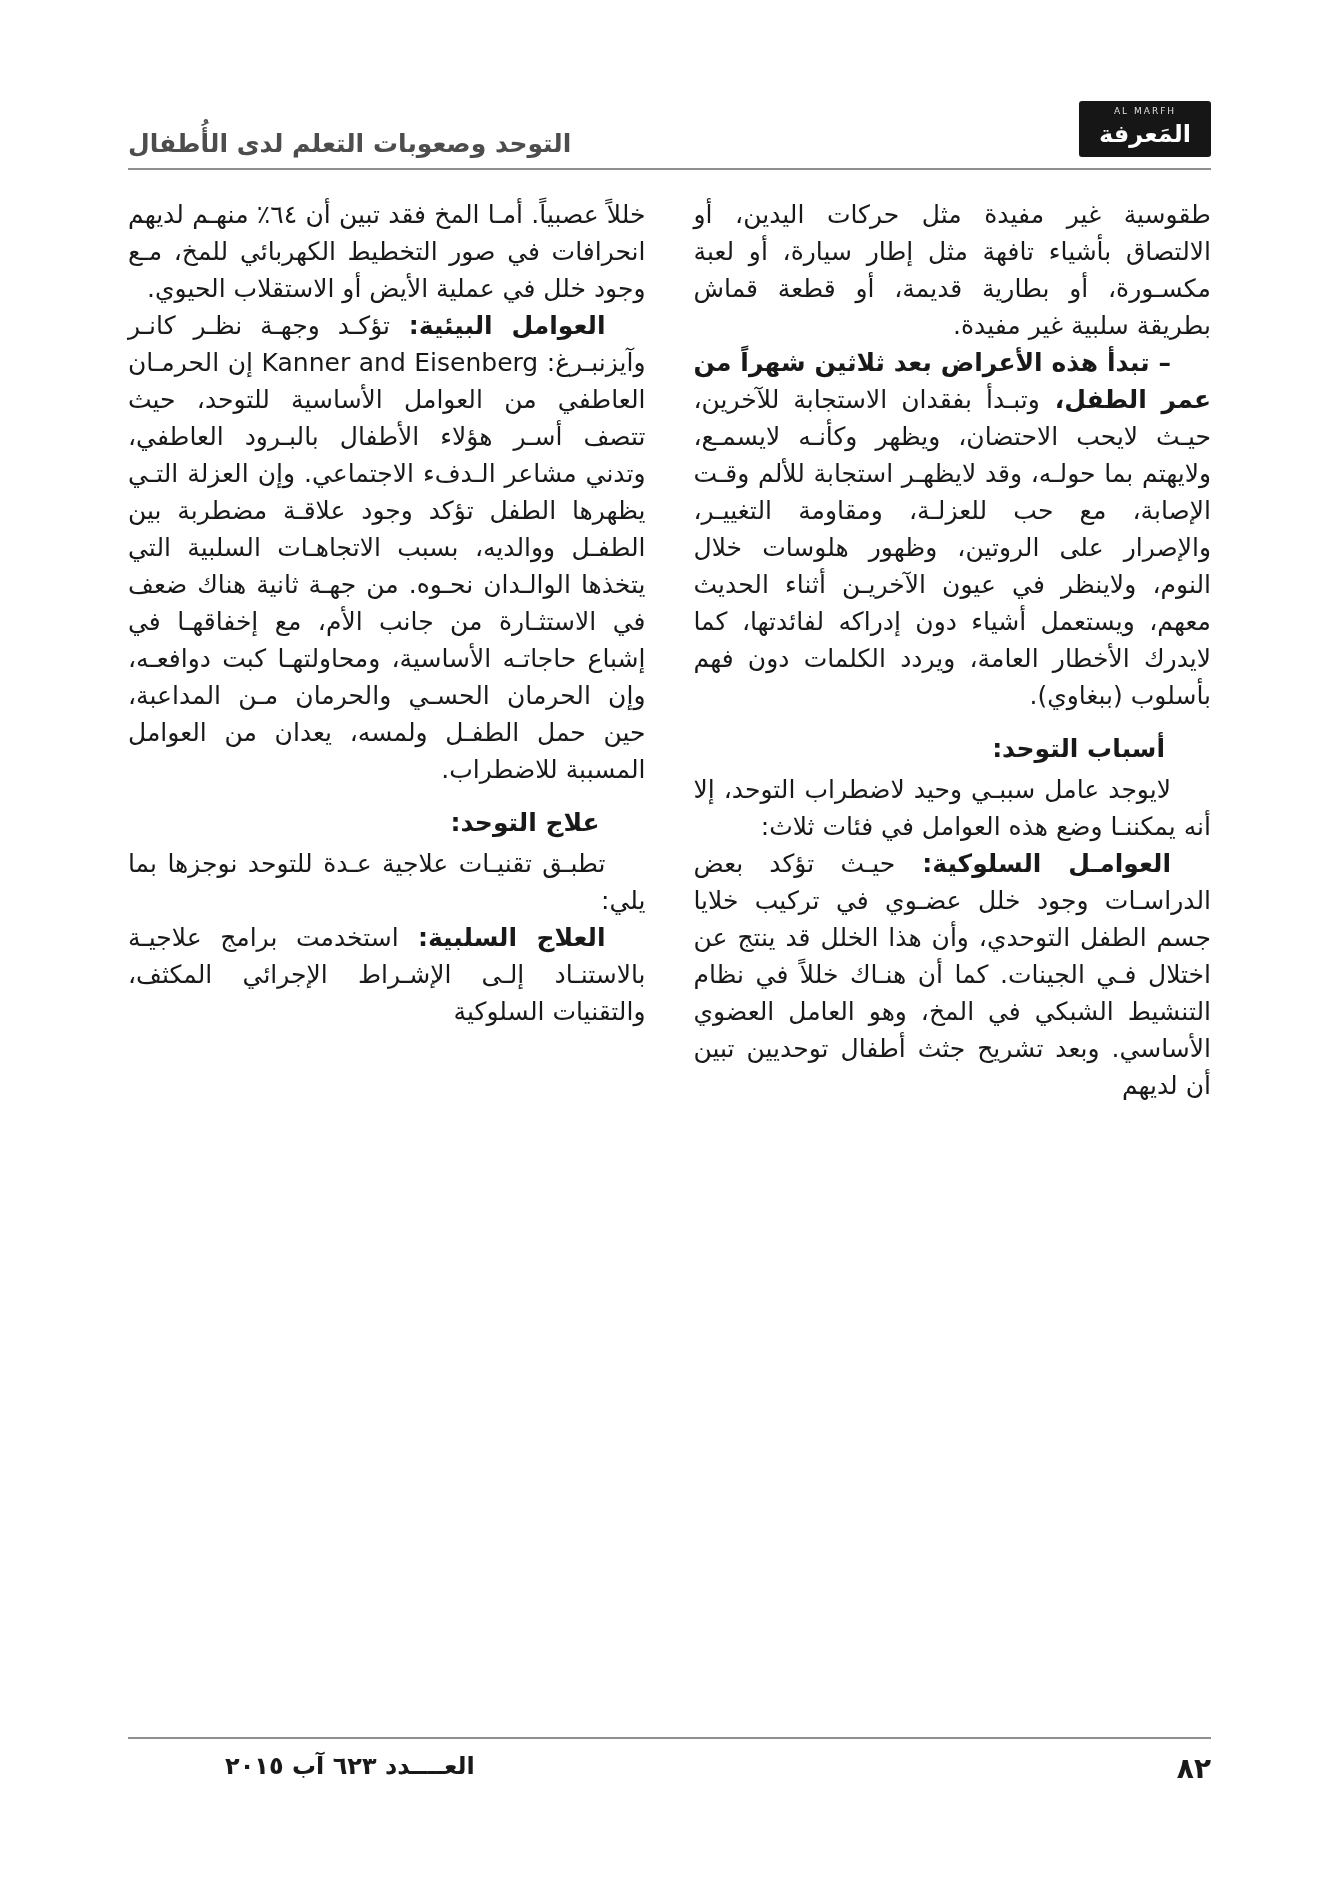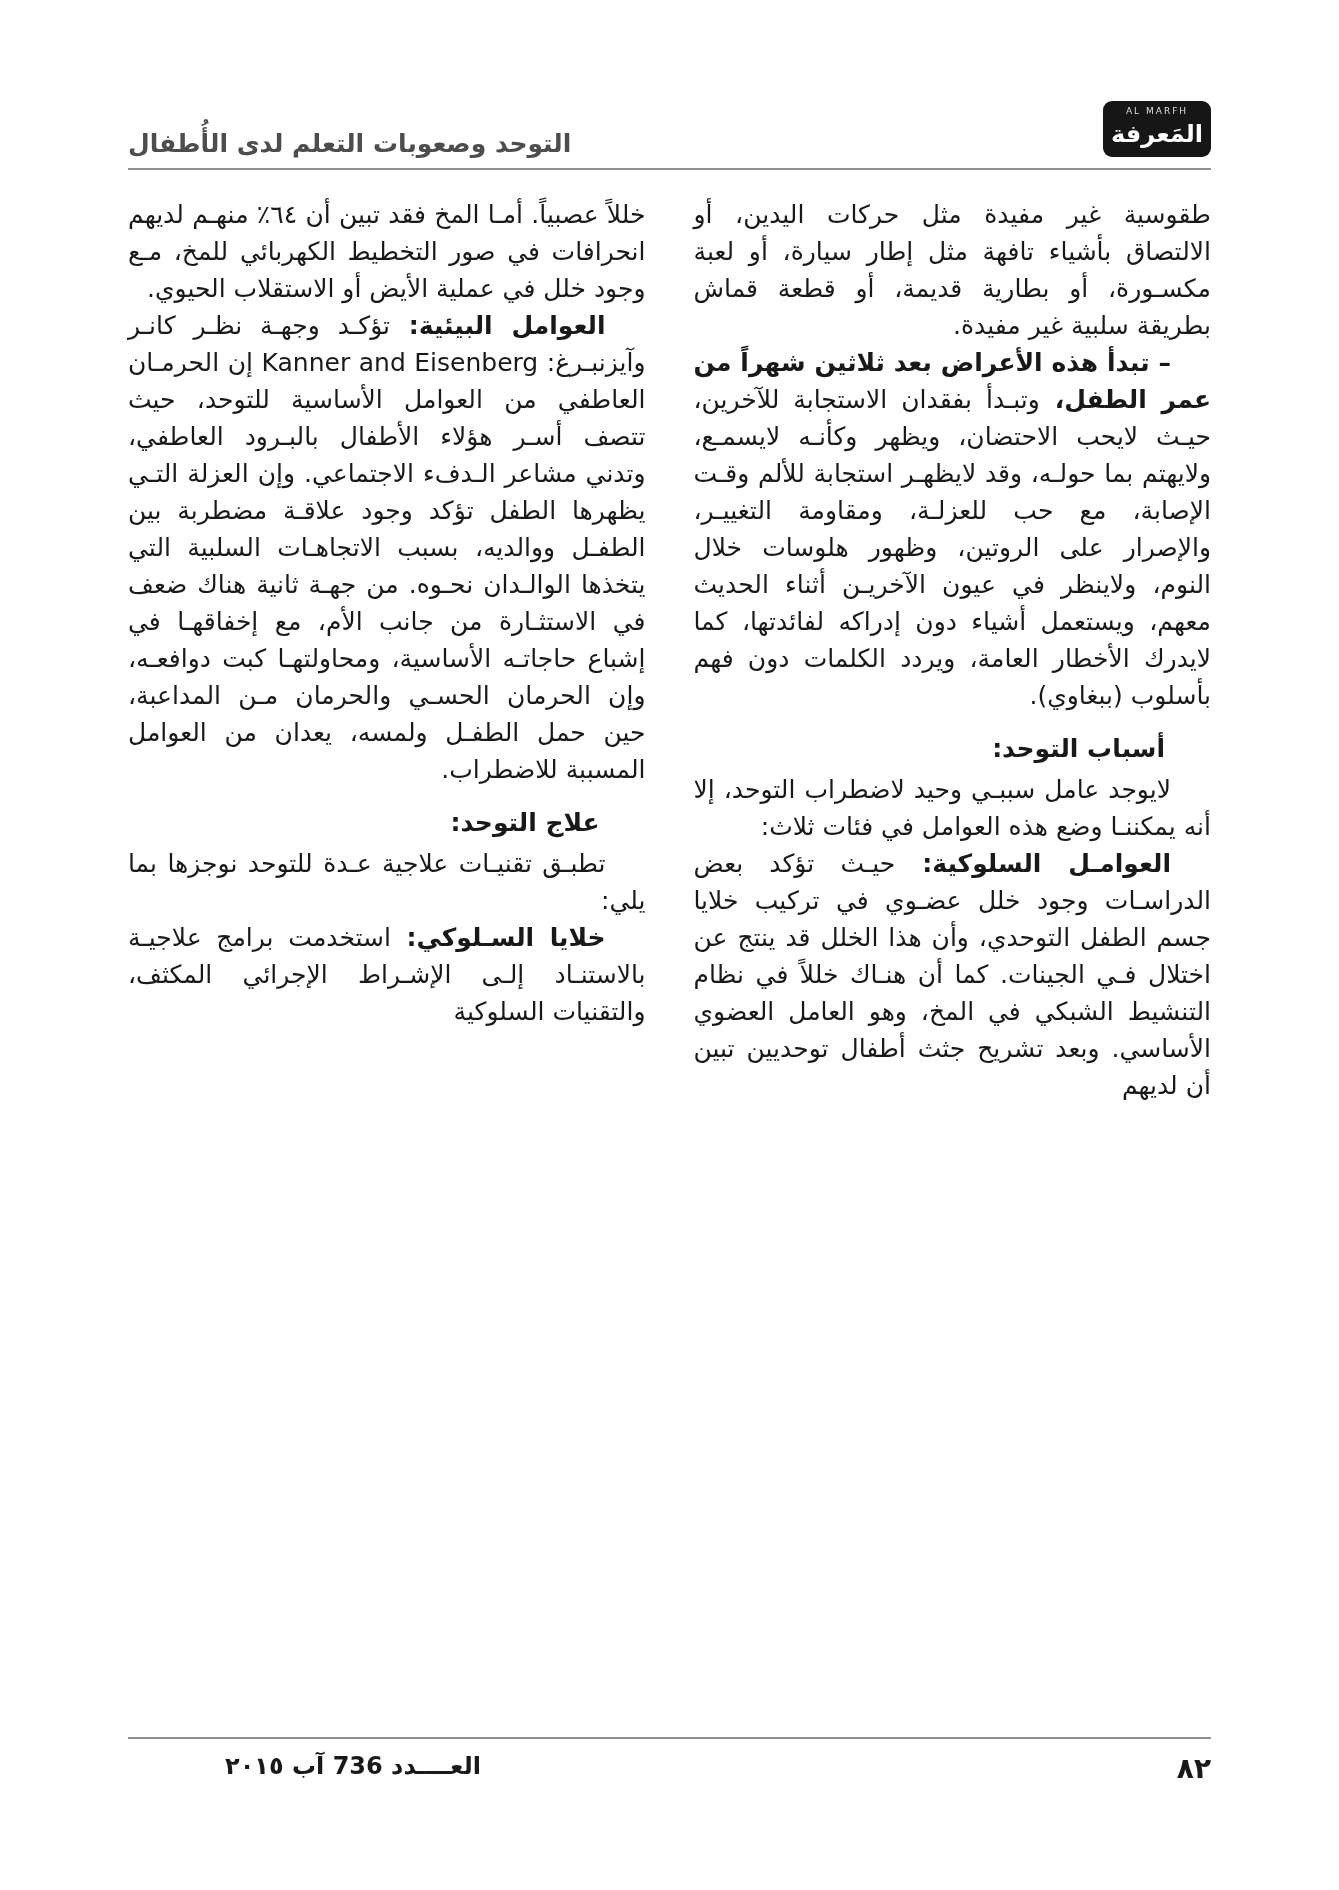--- a/index.html
+++ b/index.html
@@ -12,23 +12,23 @@
     font-family:"DejaVu Sans", sans-serif;
     direction:rtl;
     overflow:hidden;
   }
   .header{
     position:absolute;top:96px;right:128px;left:128px;height:66px;
     display:flex;justify-content:space-between;align-items:center;
   }
   .logo{
     background:#161616;color:#ffffff;
-    width:108px;height:56px;
+    width:132px;height:56px;
     display:flex;flex-direction:column;align-items:center;justify-content:center;
-    border-radius:9px;
+    border-radius:3px;
   }
   .logo .logo-sub{font-size:9px;letter-spacing:2px;line-height:10px;opacity:.85;}
   .logo .logo-main{font-size:24px;font-weight:bold;line-height:36px;}
   .header-title{
     color:#4d4d4d;font-size:25px;font-weight:bold;letter-spacing:.5px;margin-top:28px;
   }
   .rule-top{
     position:absolute;top:168px;right:128px;left:128px;
     border-top:2px solid #8f8f8f;
   }
@@ -91,22 +91,22 @@
       <p class="heading">أسباب التوحد:</p>
       <p>لايوجد عامل سببـي وحيد لاضطراب التوحد، إلا أنه يمكننـا وضع هذه العوامل في فئات ثلاث:</p>
       <p><strong>العوامـل السلوكية: </strong><span>حيـث تؤكد بعض الدراسـات وجود خلل عضـوي في تركيب خلايا جسم الطفل التوحدي، وأن هذا الخلل قد ينتج عن اختلال فـي الجينات. كما أن هنـاك خللاً في نظام التنشيط الشبكي في المخ، وهو العامل العضوي الأساسي. وبعد تشريح جثث أطفال توحديين تبين أن لديهم</span></p>
     </div>
 
     <div class="col">
       <p class="cont">خللاً عصبياً. أمـا المخ فقد تبين أن ٦٤٪ منهـم لديهم انحرافات في صور التخطيط الكهربائي للمخ، مـع وجود خلل في عملية الأيض أو الاستقلاب الحيوي.</p>
       <p><strong>العوامل البيئية: </strong><span>تؤكـد وجهـة نظـر كانـر وآيزنبـرغ: Kanner and Eisenberg إن الحرمـان العاطفي من العوامل الأساسية للتوحد، حيث تتصف أسـر هؤلاء الأطفال بالبـرود العاطفي، وتدني مشاعر الـدفء الاجتماعي. وإن العزلة التـي يظهرها الطفل تؤكد وجود علاقـة مضطربة بين الطفـل ووالديه، بسبب الاتجاهـات السلبية التي يتخذها الوالـدان نحـوه. من جهـة ثانية هناك ضعف في الاستثـارة من جانب الأم، مع إخفاقهـا في إشباع حاجاتـه الأساسية، ومحاولتهـا كبت دوافعـه، وإن الحرمان الحسـي والحرمان مـن المداعبة، حين حمل الطفـل ولمسه، يعدان من العوامل المسببة للاضطراب.</span></p>
       <p class="heading">علاج التوحد:</p>
       <p>تطبـق تقنيـات علاجية عـدة للتوحد نوجزها بما يلي:</p>
-      <p><strong>خلايا السـلوكي: </strong><span>استخدمت برامج علاجيـة بالاستنـاد إلـى الإشـراط الإجرائي المكثف، والتقنيات السلوكية</span></p>
+      <p><strong>العلاج السلبية: </strong><span>استخدمت برامج علاجيـة بالاستنـاد إلـى الإشـراط الإجرائي المكثف، والتقنيات السلوكية</span></p>
     </div>
 
   </div>
 
   <div class="rule-bottom"></div>
-  <div class="footer-issue">العــــدد 736  آب ٢٠١٥</div>
+  <div class="footer-issue">العــــدد ٦٢٣  آب ٢٠١٥</div>
   <div class="footer-page">٨٢</div>
 
 </div>
 
 </body></html>

